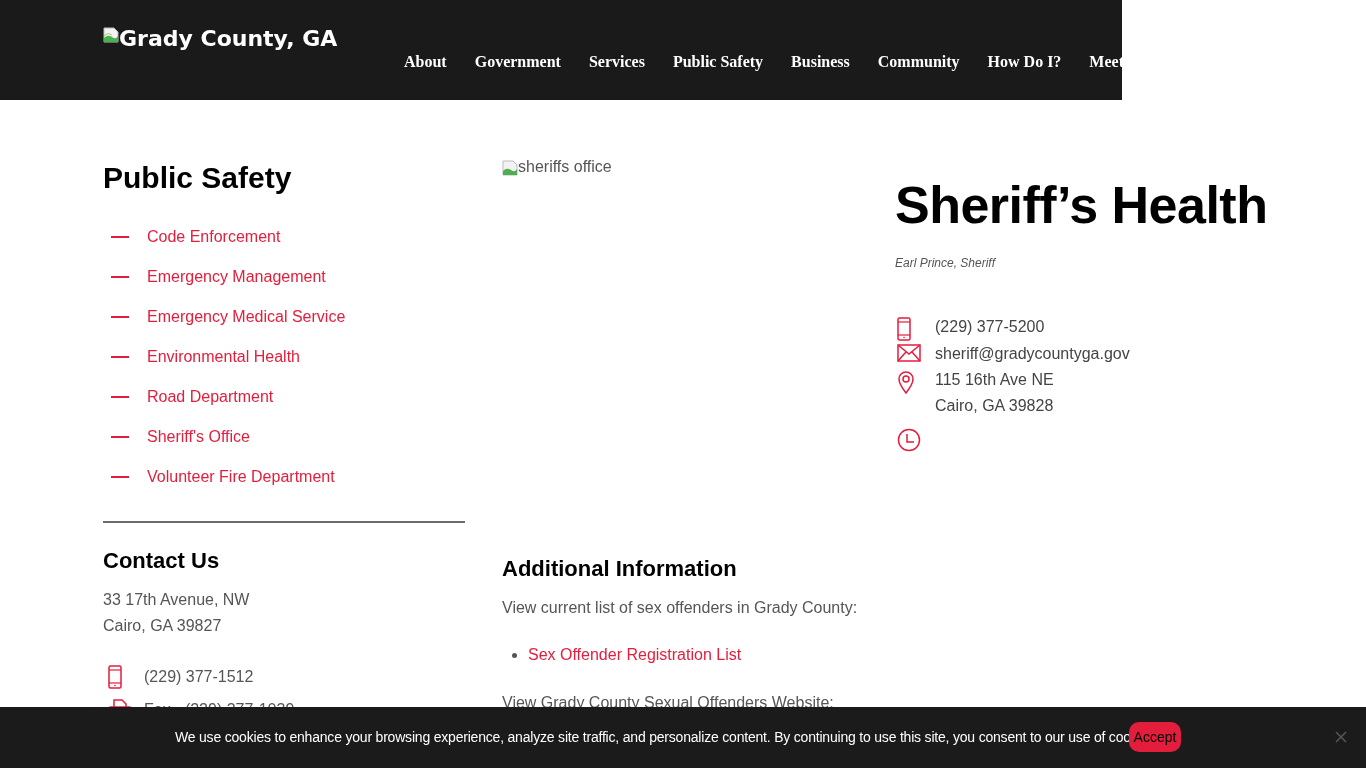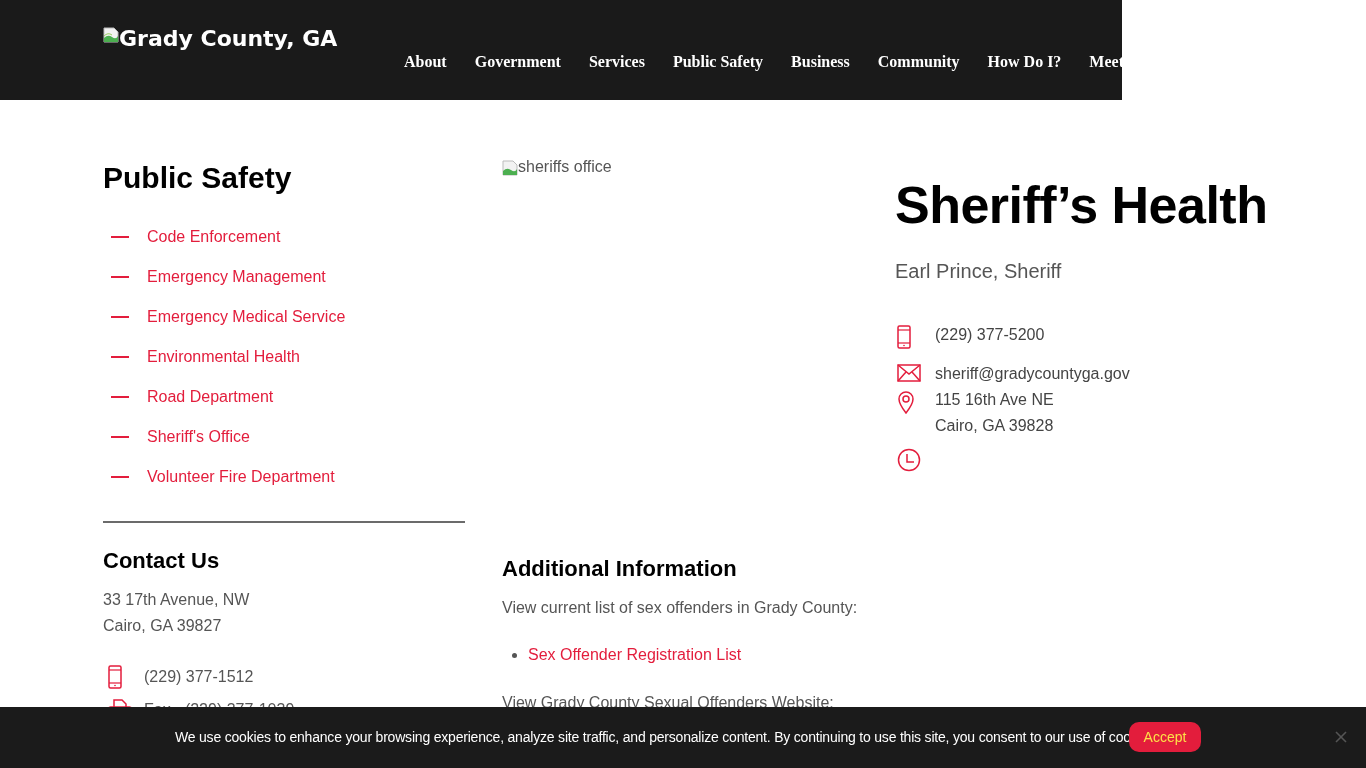--- a/index.html
+++ b/index.html
@@ -34,32 +34,32 @@
     .img-alt { display: flex; align-items: center; font-size: 16px; color: #555; line-height: 24px; }
     .add-title { position: absolute; left: 0; top: 400px; font-size: 22px; font-weight: bold; color: #000; line-height: 28px; white-space: nowrap; }
     .add-text { position: absolute; left: 0; top: 442px; font-size: 16px; color: #555; white-space: nowrap; line-height: 22px; }
     .add-list { position: absolute; left: 26px; top: 489px; list-style: disc; font-size: 16px; line-height: 22px; color: #555; }
     .add-list a { color: #e31d3c; text-decoration: none; }
     .add-text2 { position: absolute; left: 0; top: 537px; font-size: 16px; color: #555; white-space: nowrap; line-height: 22px; }
 
     
     .right { position: absolute; left: 895px; top: 170px; width: 400px; }
     .page-title { font-size: 52px; font-weight: bold; color: #000; line-height: 70px; letter-spacing: -0.5px; white-space: nowrap; }
-    .subtitle { font-size: 20px; color: #555; margin-top: 20px; line-height: 22px; }
+    .subtitle { font-size: 12px; color: #555; margin-top: 12px; line-height: 22px; font-style: italic; }
     .info-row { display: flex; align-items: flex-start; font-size: 16px; color: #444; line-height: 26px; }
     .info-row .ic { width: 30px; margin-right: 10px; padding-left: 2px; display: flex; align-items: flex-start; padding-top: 3px; }
     .r-phone { margin-top: 40px; }
-    .r-email { margin-top: 12px; }
+    .r-email { }
     .r-addr { margin-top: 0; }
     .r-hours { margin-top: 6px; }
 
     
     .cookie-bar { position: absolute; left: 0; top: 707px; width: 1366px; height: 61px; background: #1b1b1b; display: flex; align-items: center; }
     .cookie-text { position: absolute; left: 175px; top: 22px; font-size: 14px; color: #ffffff; white-space: nowrap; line-height: 16px; letter-spacing: -0.2px; }
-    .cookie-accept { position: absolute; left: 1129px; top: 15px; width: 72px; height: 30px; background: #e31d3c; color: #fde047; border: none; border-radius: 10px; font-family: "Liberation Sans", sans-serif; font-size: 14px; line-height: 30px; text-align: center; cursor: pointer; }
+    .cookie-accept { position: absolute; left: 1129px; top: 15px; width: 52px; height: 30px; background: #e31d3c; color: #000000; border: none; border-radius: 10px; font-family: "Liberation Sans", sans-serif; font-size: 14px; line-height: 30px; text-align: center; cursor: pointer; }
     .cookie-close { position: absolute; left: 1333px; top: 22px; width: 16px; height: 16px; cursor: pointer; }
   </style>
 </head>
 <body>
 
 <header class="site-header">
   <a class="logo">
     <span class="broken-img">
       <svg width="16" height="16" viewBox="0 0 16 16">
         <path d="M1 1 H11 L15 5 V15 H1 Z" fill="#f2f2f2" stroke="#bbb" stroke-width="1"></path>

